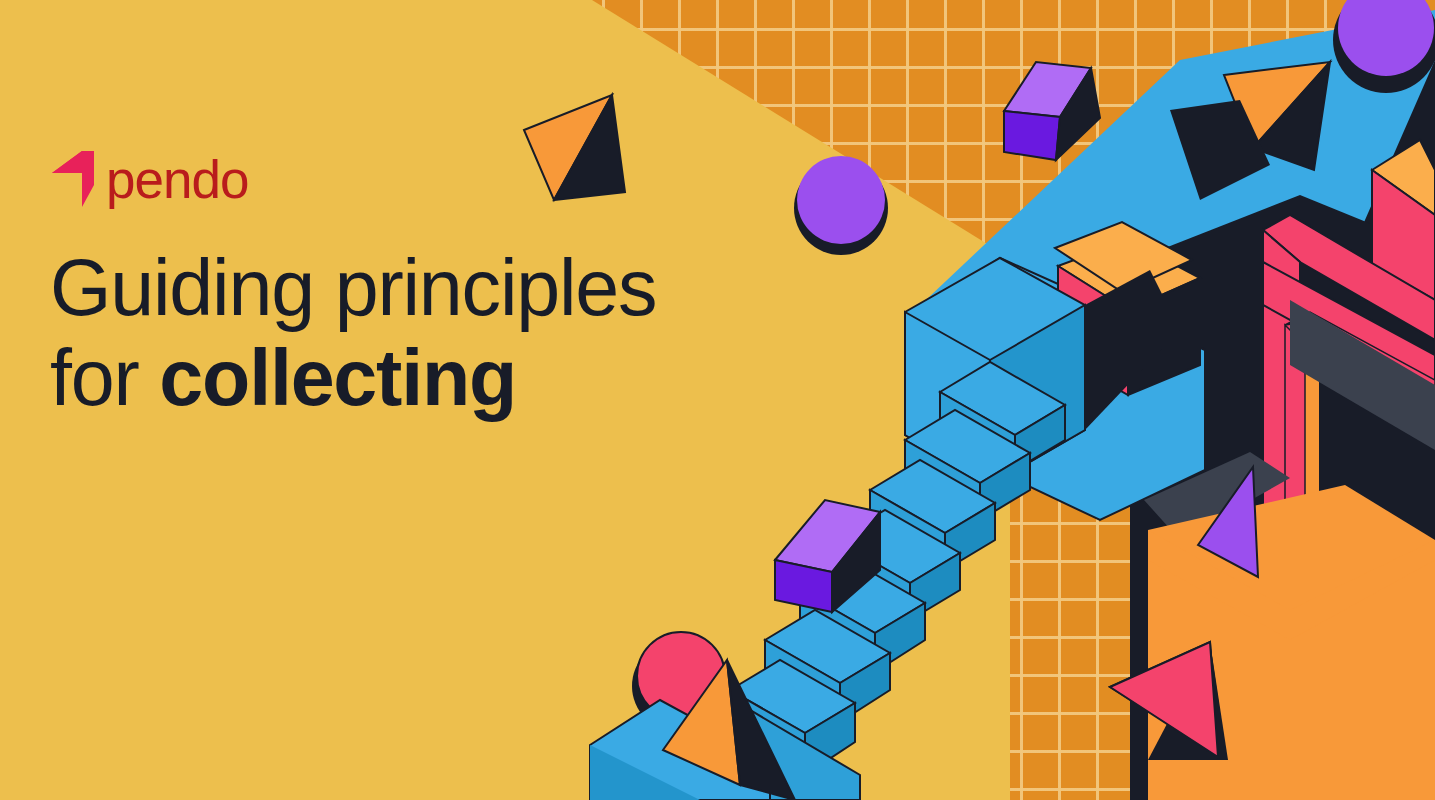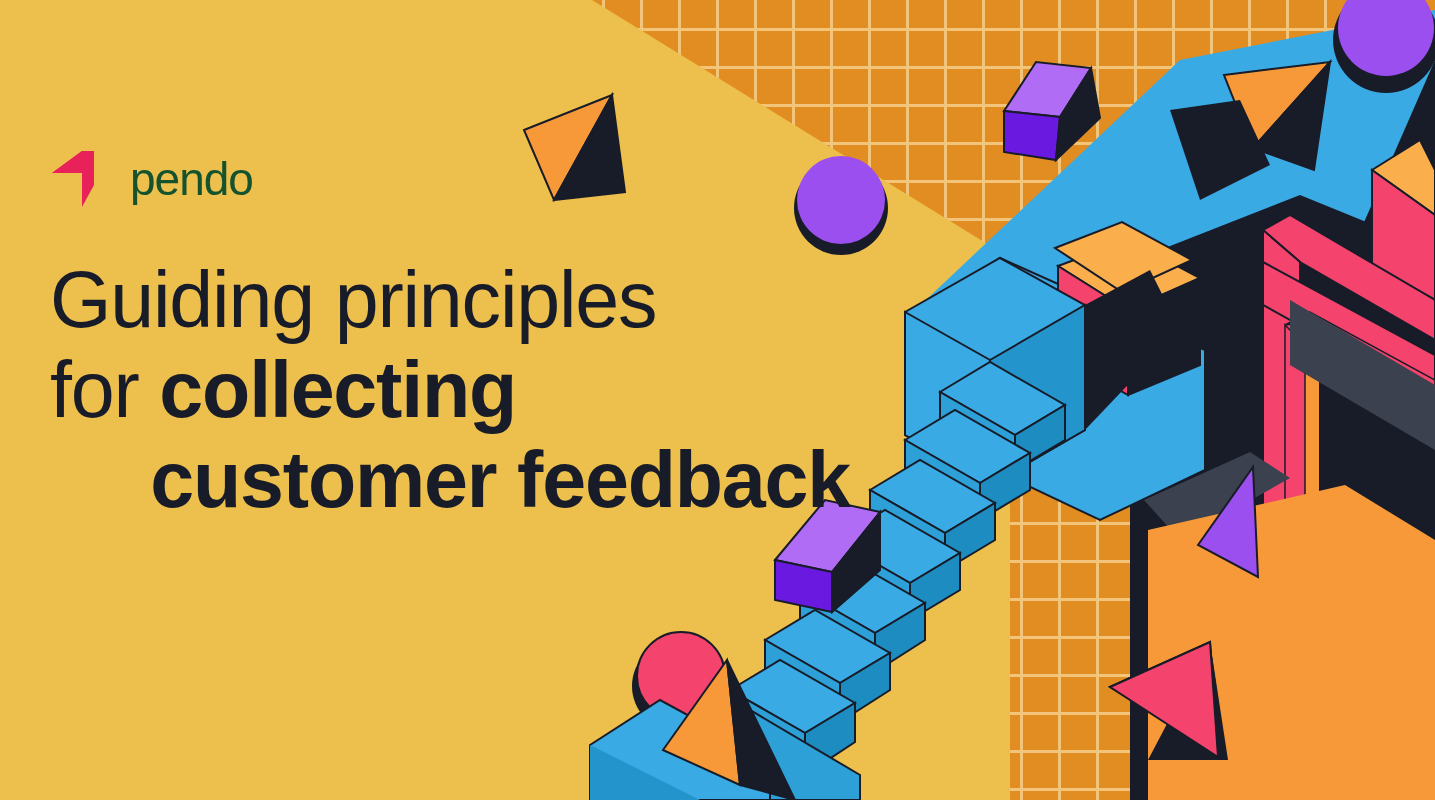--- a/index.html
+++ b/index.html
@@ -26,26 +26,25 @@
   .yellow-body{
     position:absolute;left:0;top:0;width:1435px;height:800px;
     background:#edbf4d;
     clip-path:polygon(0 0, 592px 0, 1010px 258px, 1010px 800px, 0 800px);
   }
 
   
   .logo{position:absolute;left:52px;top:150px;display:flex;align-items:center;height:58px;}
   .logo-mark{width:42px;height:56px;margin-right:12px;}
   .logo-word{
-    font-size:46px;line-height:1;color:#14532d;font-weight:400;
+    font-size:53px;line-height:1;color:#b91c1c;font-weight:400;
     letter-spacing:-1px;
-    margin-left:24px;
   }
   .headline{
-    position:absolute;left:50px;top:255px;width:800px;
+    position:absolute;left:50px;top:243px;width:800px;
     color:#181c28;font-size:79px;line-height:90px;letter-spacing:-1.2px;
   }
   .hl-line{display:block;white-space:nowrap;}
   .w-light{font-weight:300;}
   .w-bold{font-weight:700;text-align:right;}
 
   
   .illo{position:absolute;left:0;top:0;width:1435px;height:800px;}
   .illo svg{display:block;}
 </style>
@@ -226,16 +225,15 @@
     <svg class="logo-mark" viewBox="0 0 42 56">
       <polygon points="30,0 42,0 42,34 30,56 30,22 12,22 0,22" fill="#e8215a"></polygon>
       <polygon points="0,22 30,0 30,22" fill="#e8215a"></polygon>
     </svg>
     <span class="logo-word">pendo</span>
   </div>
 
   <div class="headline">
     <span class="hl-line w-light">Guiding principles</span>
     <span class="hl-line"><span class="w-light">for </span><span class="w-bold">collecting</span></span>
-    <span class="hl-line w-bold">customer feedback</span>
   </div>
 
 </div>
 
 </body></html>

